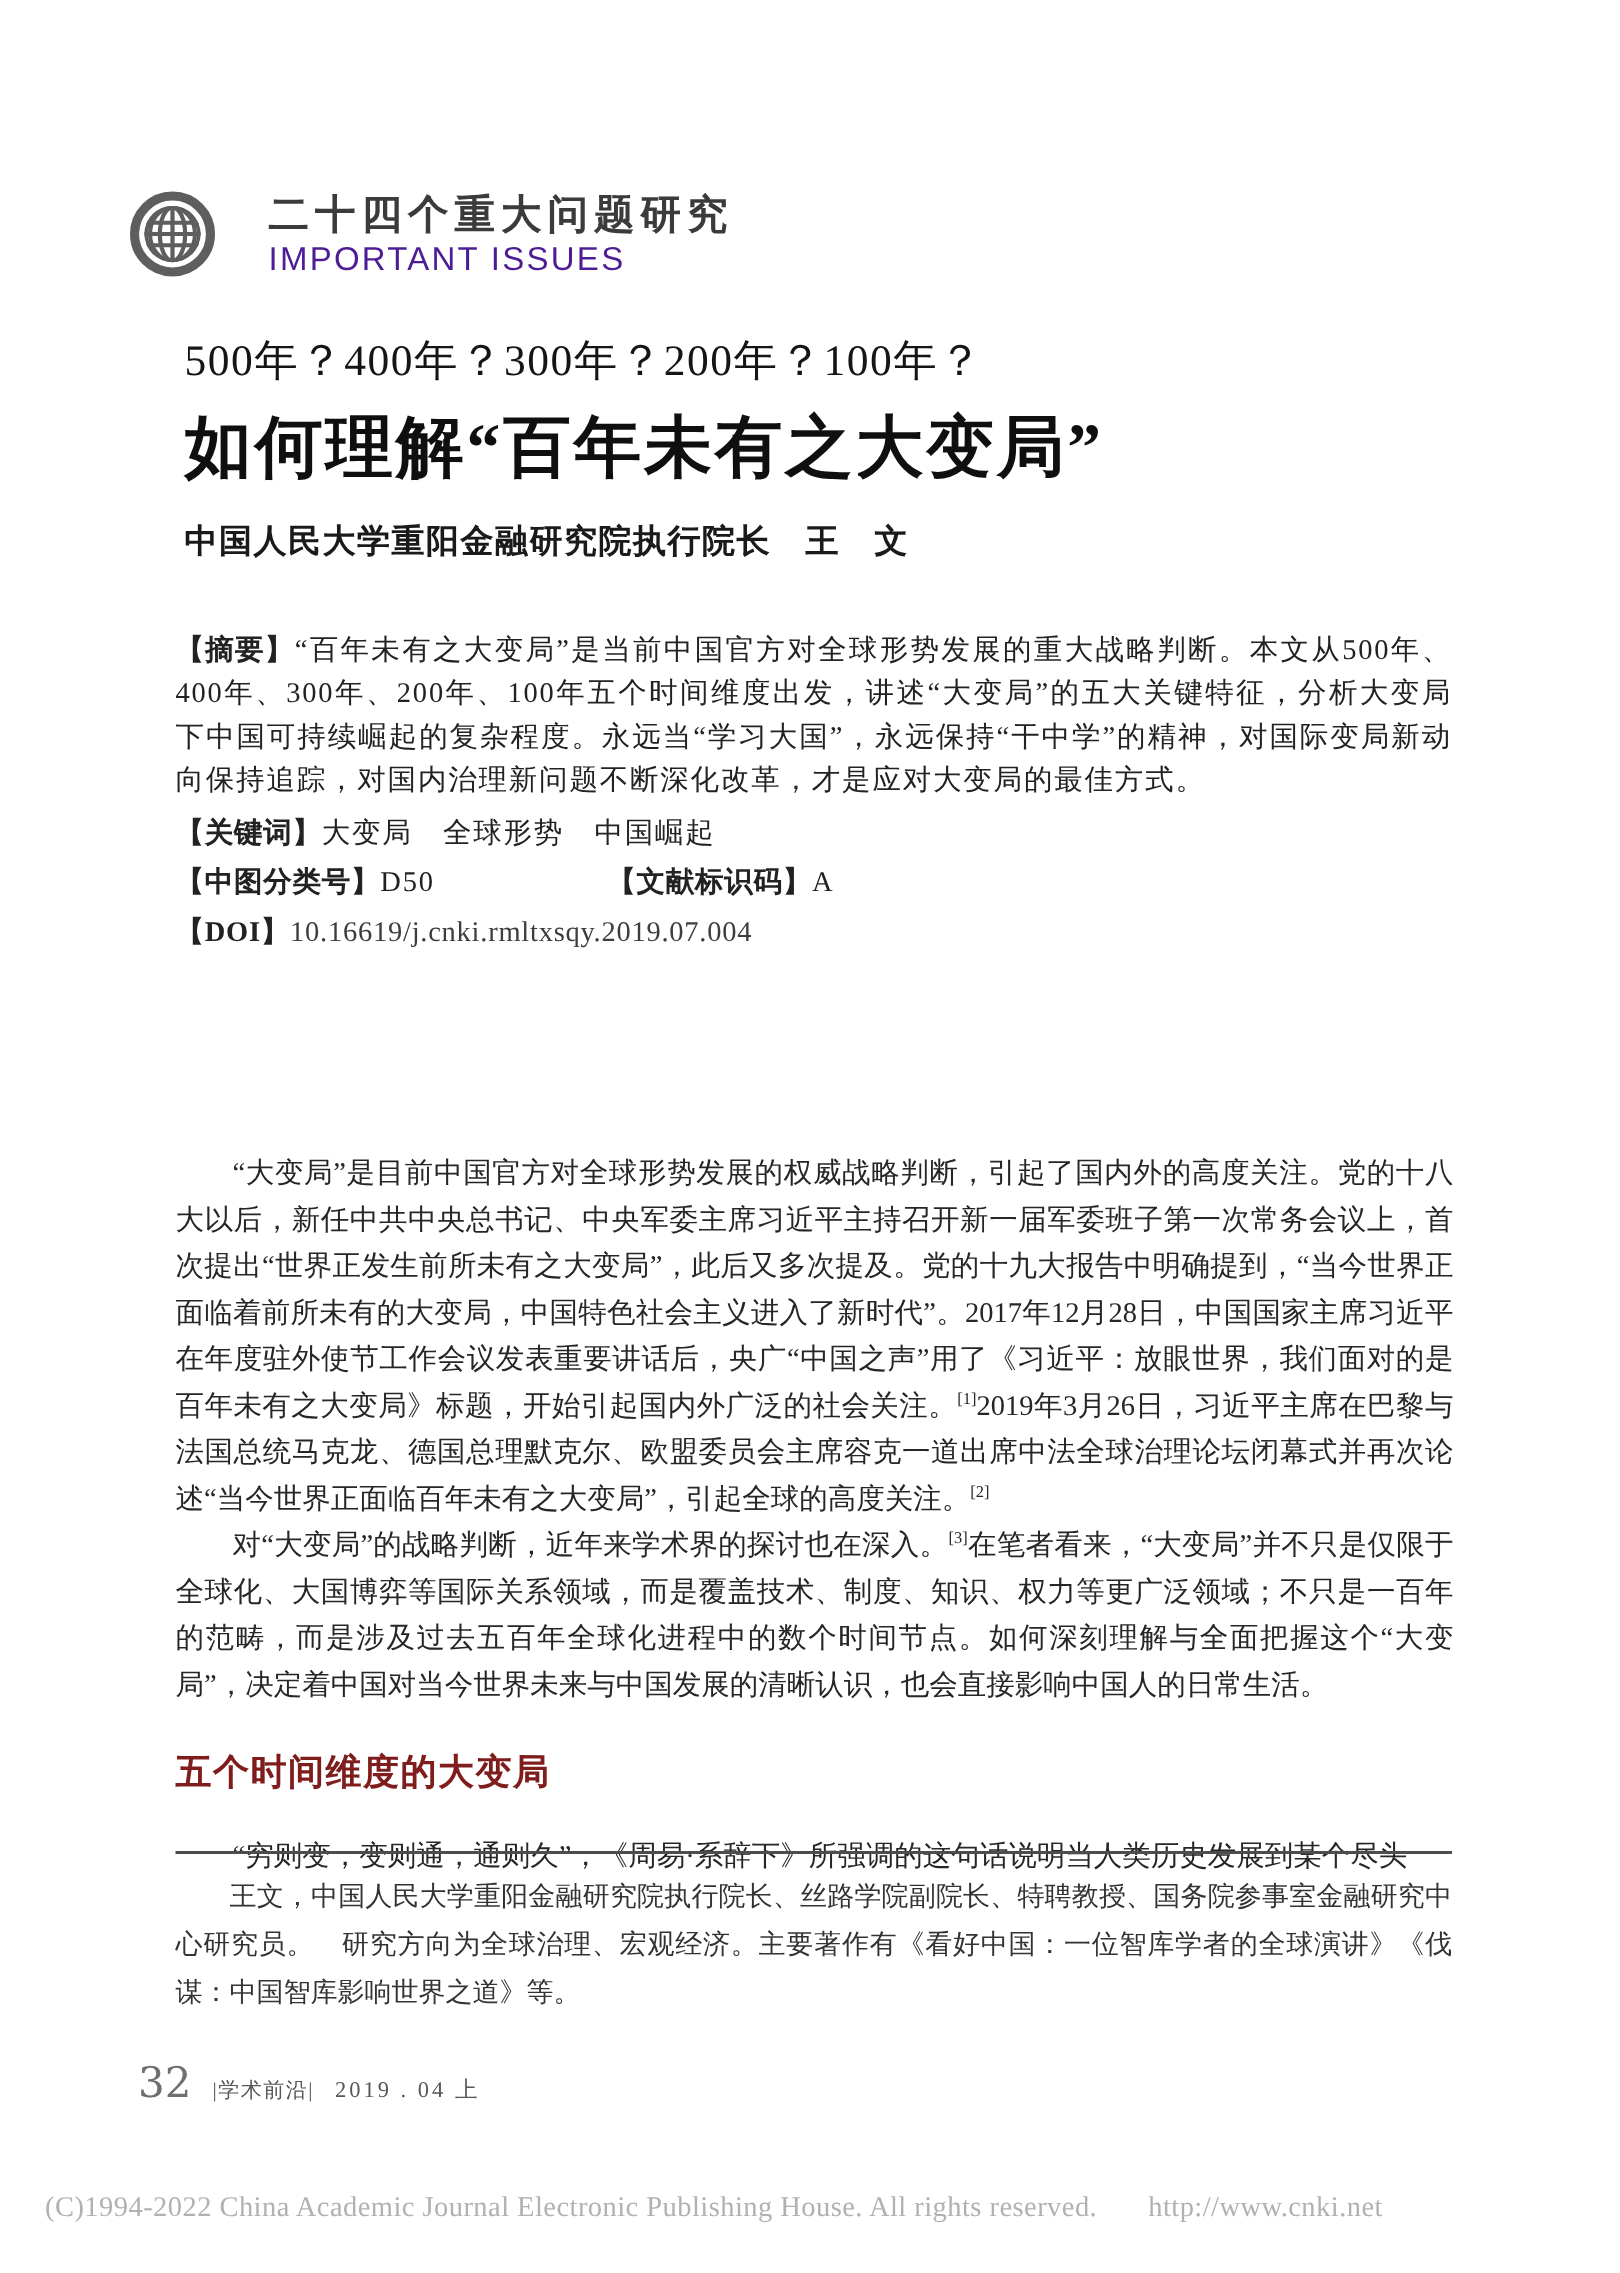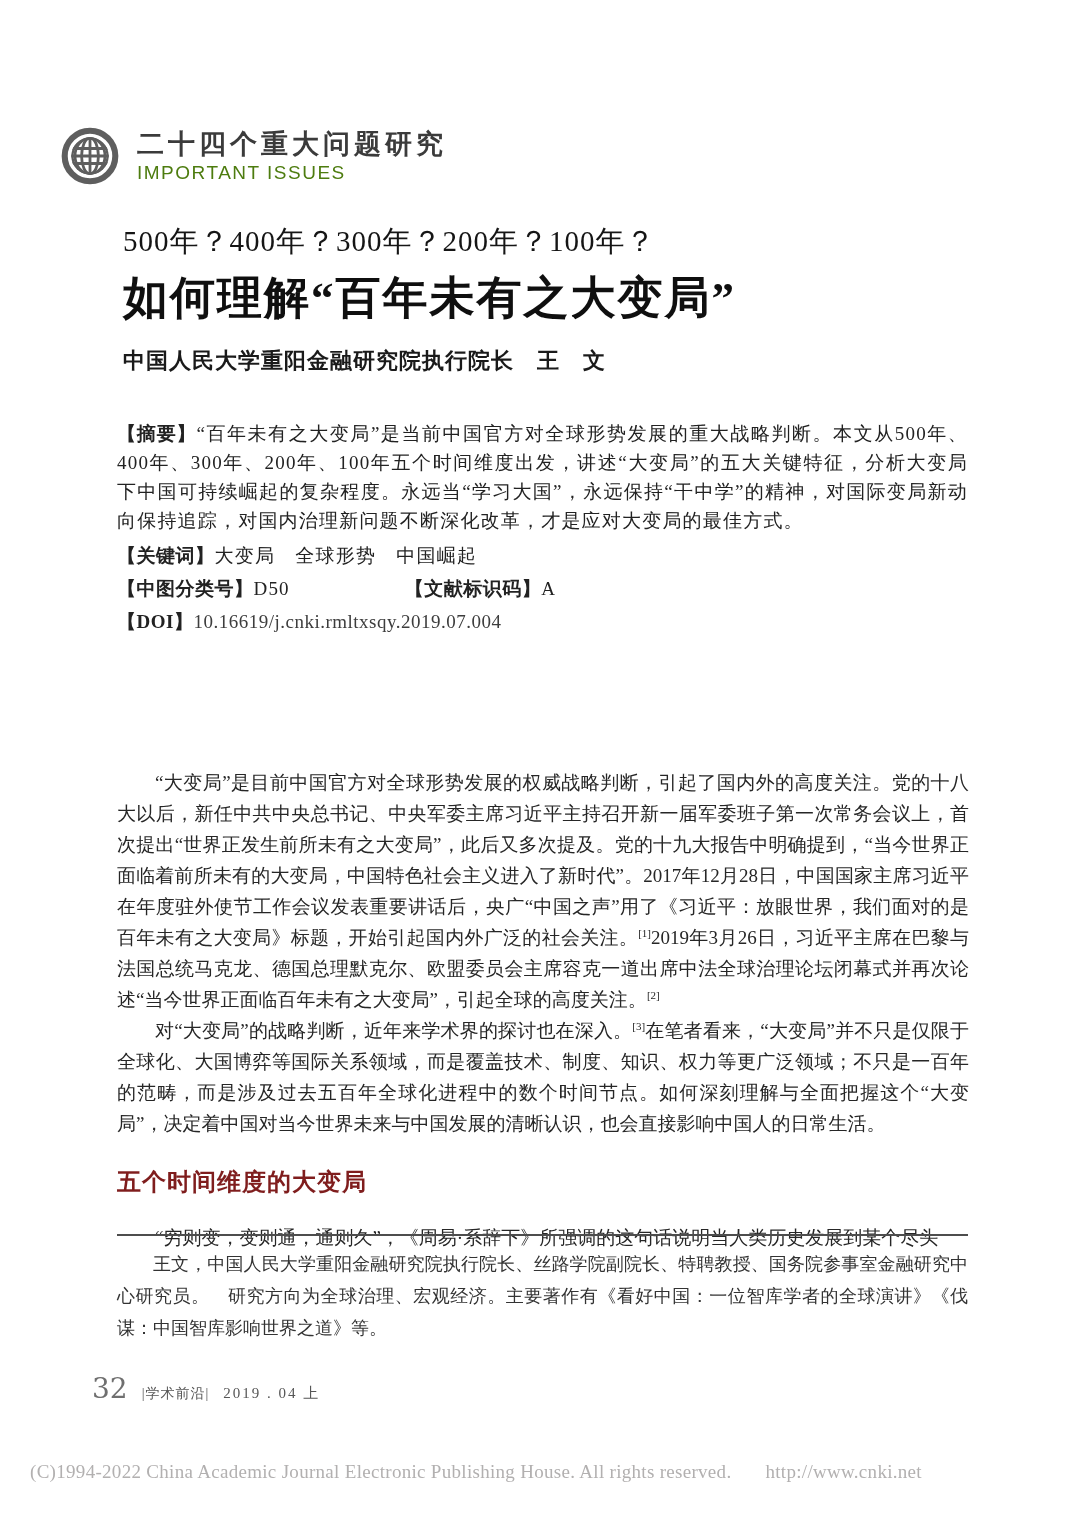--- a/index.html
+++ b/index.html
@@ -11,38 +11,38 @@
     background: #ffffff;
     overflow: hidden;
     font-family: "Liberation Serif", serif;
     color: #2e2e2e;
   }
 
   
   .brand {
     position: absolute;
     top: 126px;
-    left: 60px;
+    left: 85px;
     display: flex;
     align-items: center;
-    gap: 17px;
+    gap: 34px;
   }
   .brand-icon { width: 60px; height: 60px; flex: 0 0 auto; }
   .brand-text { display: flex; flex-direction: column; }
   .brand-cn {
     font-size: 27px;
     font-weight: bold;
     color: #3b3b3b;
     letter-spacing: 4px;
     font-family: "DejaVu Serif", serif;
     line-height: 30px;
   }
   .brand-en {
-    font-size: 19px;
-    color: #4d7c0f;
+    font-size: 22px;
+    color: #4c1d95;
     letter-spacing: 1.5px;
     font-family: "Liberation Sans", sans-serif;
     margin-top: 3px;
     line-height: 22px;
   }
 
   
   .title-block { position: absolute; top: 224px; left: 123px; width: 860px; }
   .subtitle {
     margin: 0;

